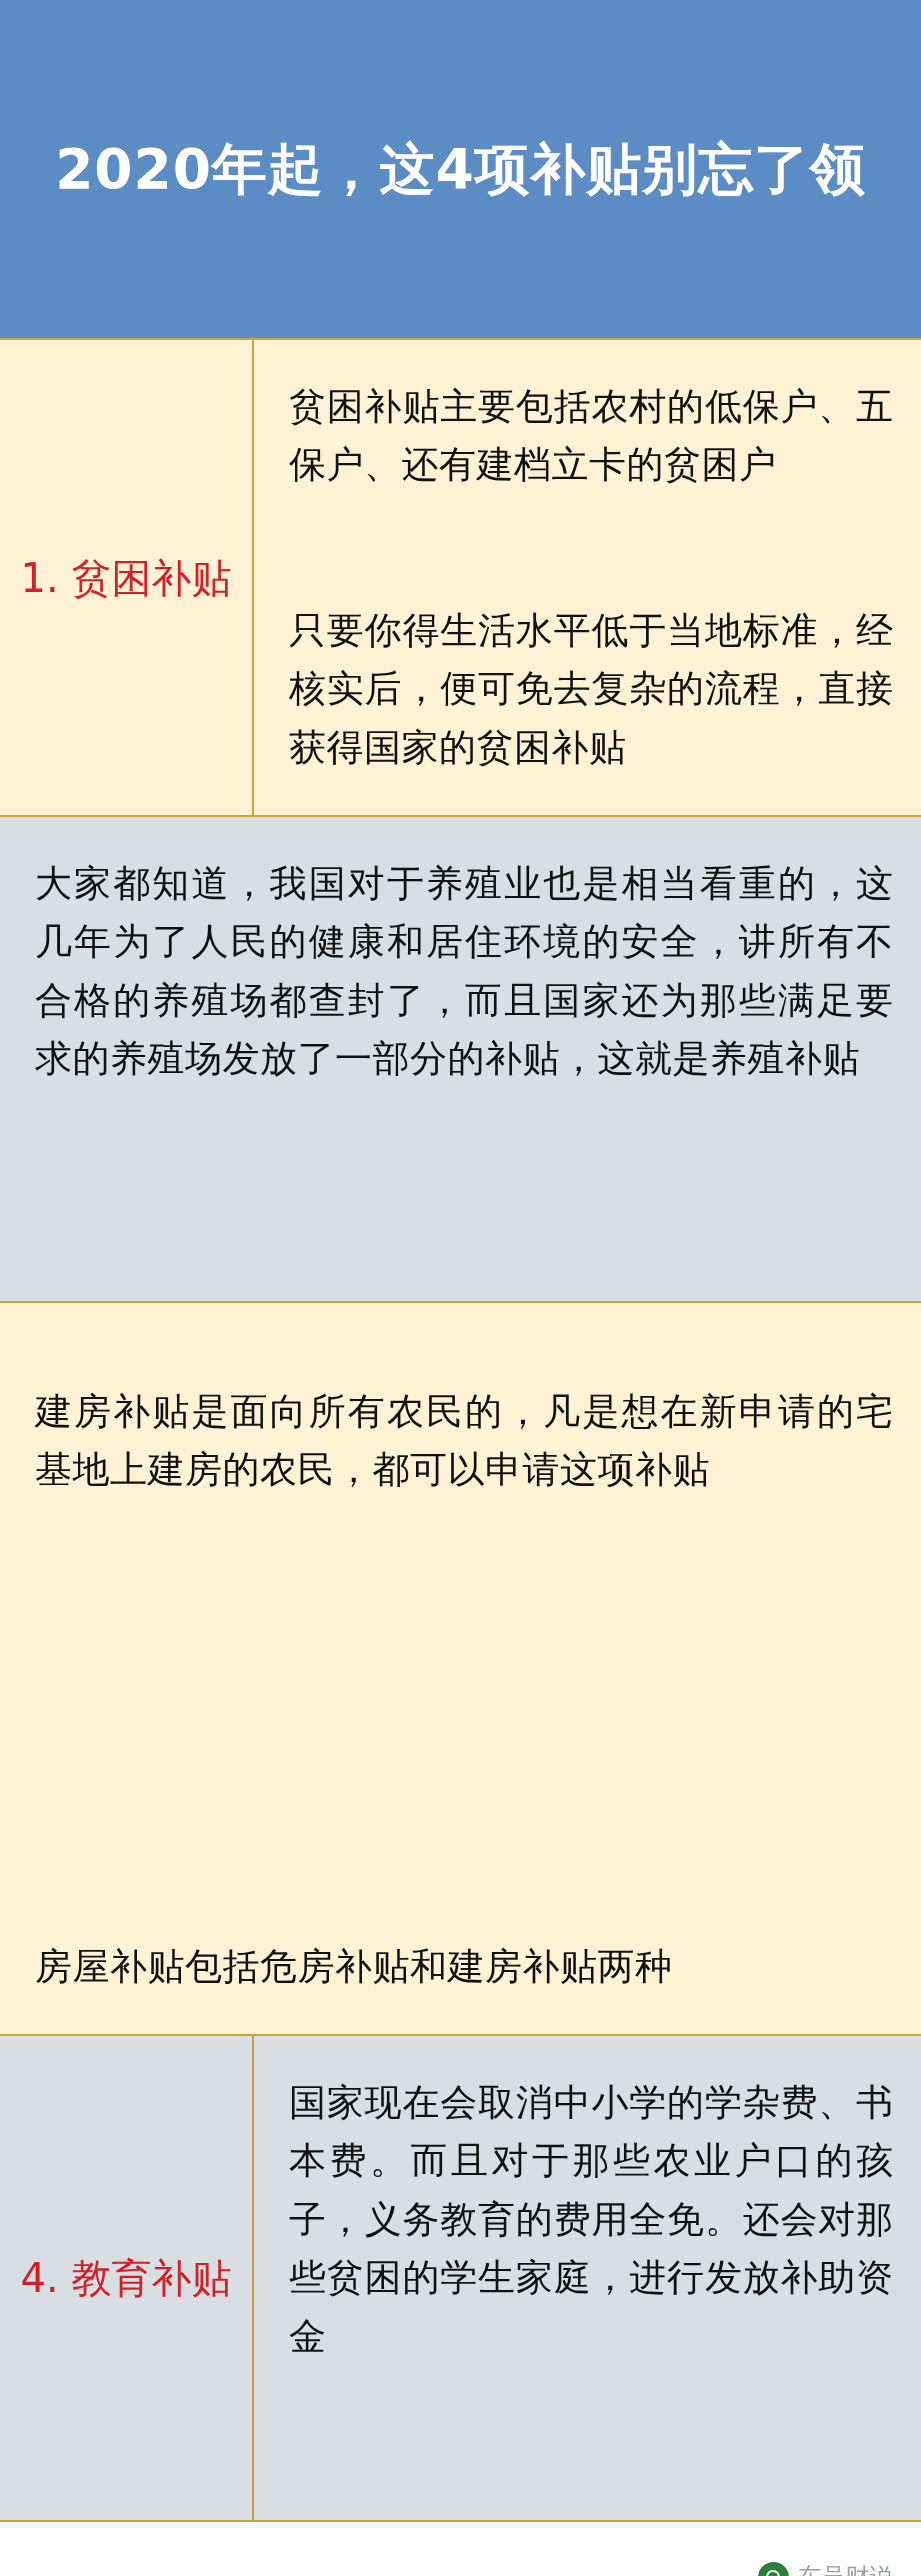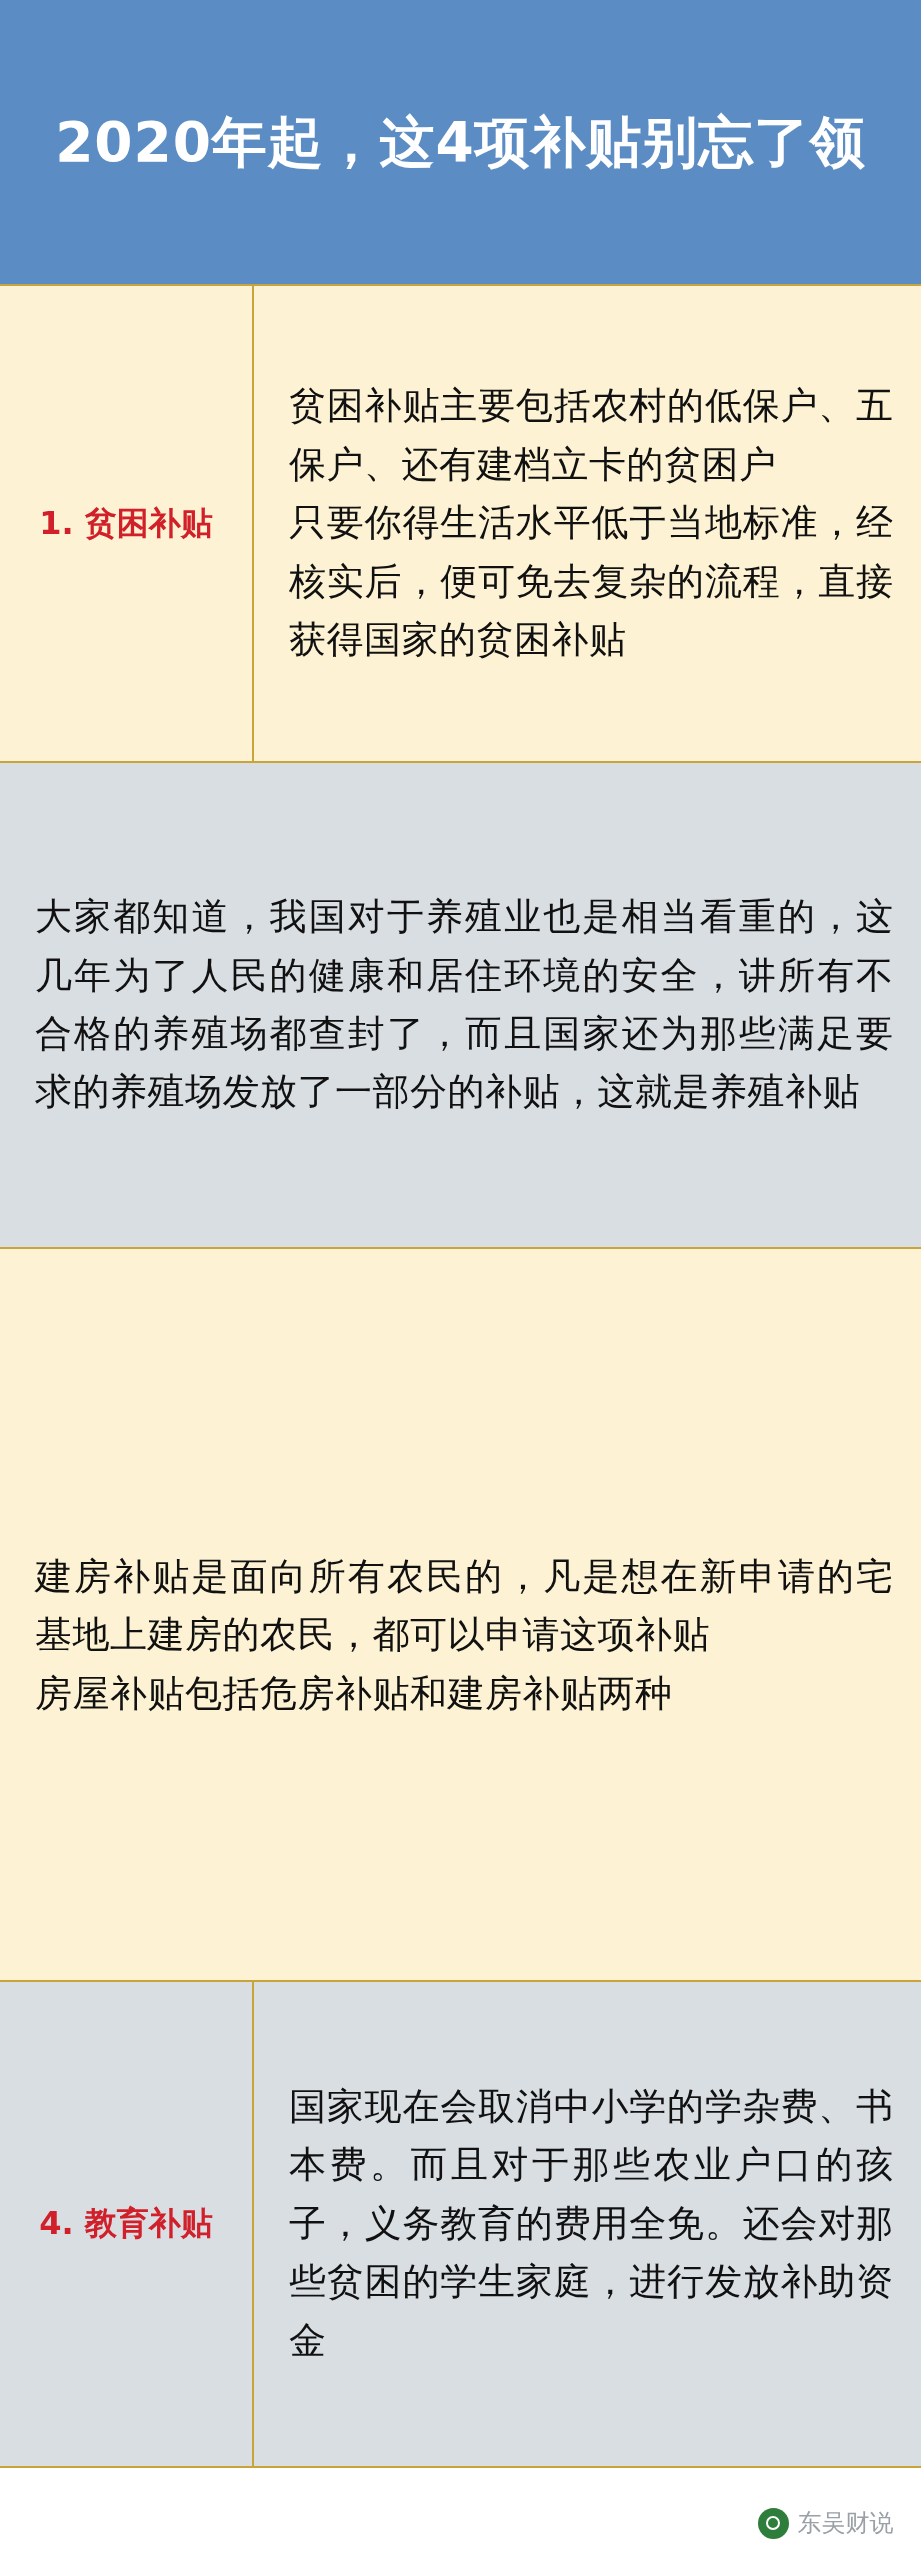--- a/index.html
+++ b/index.html
@@ -14,21 +14,21 @@
   .poster {
     width: 921px;
     min-height: 2576px;
     background: #ffffff;
     box-sizing: border-box;
     display: flex;
     flex-direction: column;
   }
   .header {
     background: #5b8dc4;
-    height: 284px;
+    height: 338px;
     display: flex;
     align-items: center;
     justify-content: center;
     box-sizing: border-box;
     padding: 0 37px;
   }
   .header-title {
     color: #ffffff;
     font-size: 55px;
     font-weight: bold;
@@ -58,32 +58,32 @@
     flex: 0 0 254px;
     border-right: 2.7px solid #c9a43a;
     display: flex;
     align-items: center;
     justify-content: center;
     box-sizing: border-box;
     padding: 9.1px 5.5px;
   }
   .label-text {
     color: #d1202a;
-    font-size: 32px;
-    font-weight: bold;
+    font-size: 40px;
+    font-weight: normal;
     white-space: nowrap;
     line-height: 1.3;
   }
   .cell-body {
     flex: 1 1 auto;
     box-sizing: border-box;
     padding: 38px 27.4px 38px 35px;
     display: flex;
     flex-direction: column;
-    justify-content: center;
+    justify-content: space-between;
   }
   .para {
     color: #111111;
     font-size: 37px;
     line-height: 1.58;
     letter-spacing: 0.5px;
     text-align: justify;
     margin: 0;
   }
   .para + .para {

